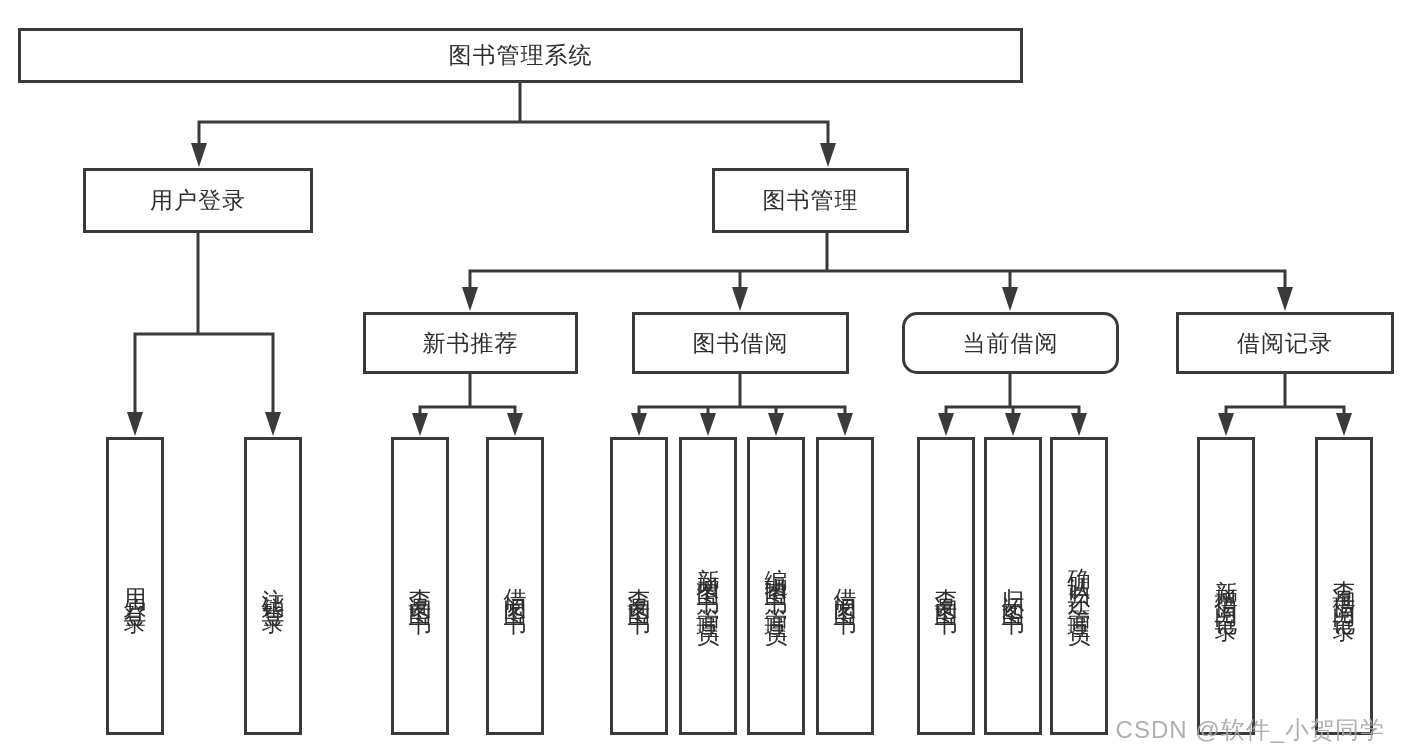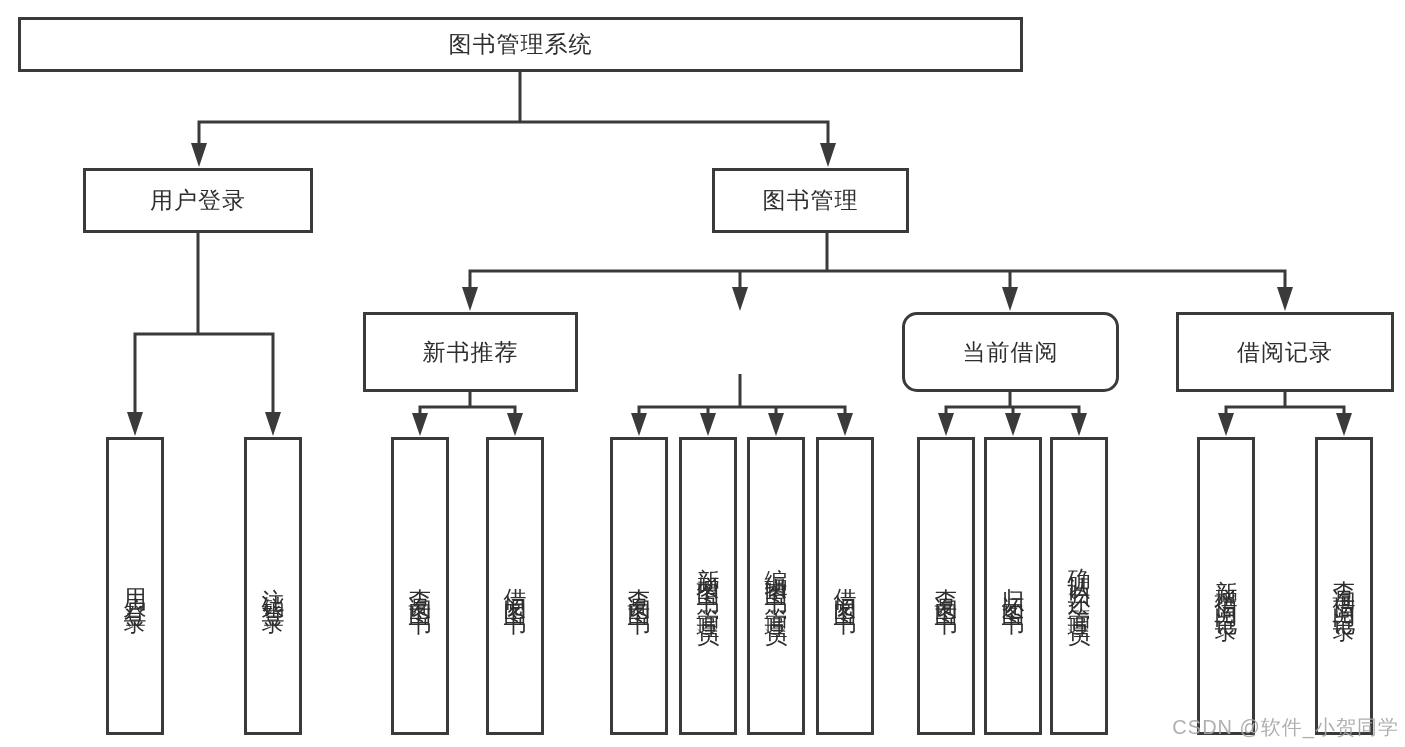--- a/index.html
+++ b/index.html
@@ -36,43 +36,43 @@
     text-align:center;
   }
   .node.leaf{
     writing-mode:vertical-rl;
     text-orientation:mixed;
     letter-spacing:8px;
     font-size:23px;
     line-height:1;
   }
   
-  .n-root{left:18px;top:17px;width:1005px;height:55px;}
+  .n-root{left:18px;top:28px;width:1005px;height:55px;}
   
   .n-userlogin{left:83px;top:168px;width:230px;height:65px;}
   .n-bookmgmt{left:712px;top:168px;width:197px;height:65px;}
   
-  .n-l3{top:312px;height:80px;}
+  .n-l3{top:312px;height:62px;}
   .n-newbook{left:363px;width:215px;}
   .n-borrowing{left:632px;width:217px;}
   .n-current{left:902px;width:217px;border-radius:15px;}
   .n-records{left:1176px;width:218px;}
   
   .leaf{top:437px;height:298px;width:58px;}
   .lf-1{left:106px;}  .lf-2{left:244px;}
   .lf-3{left:391px;}  .lf-4{left:486px;}
   .lf-5{left:610px;}  .lf-6{left:679px;}
   .lf-7{left:747px;}  .lf-8{left:816px;}
   .lf-9{left:917px;}  .lf-10{left:984px;}
   .lf-11{left:1050px;}
   .lf-12{left:1197px;} .lf-13{left:1315px;}
   .watermark{
     position:absolute;
-    right:6px;top:714px;
-    font-size:20px;
+    right:20px;top:714px;
+    font-size:24px;
     color:rgba(168,168,168,0.92);
     letter-spacing:1px;
     white-space:nowrap;
     z-index:5;
   }
 </style>
 </head>
 <body>
 
 <div id="stage">
@@ -126,20 +126,21 @@
       <polygon points="1336,413 1352,413 1344,436"></polygon>
     </g>
   </svg>
 
   <div class="node n-root">图书管理系统</div>
 
   <div class="node n-userlogin">用户登录</div>
   <div class="node n-bookmgmt">图书管理</div>
 
   <div class="node n-l3 n-newbook">新书推荐</div>
+  <div class="node n-l3 n-borrowing">图书借阅</div>
   <div class="node n-l3 n-current">当前借阅</div>
   <div class="node n-l3 n-records">借阅记录</div>
 
   <div class="node leaf lf-1">用户登录</div>
   <div class="node leaf lf-2">注销登录</div>
 
   <div class="node leaf lf-3">查询图书</div>
   <div class="node leaf lf-4">借阅图书</div>
 
   <div class="node leaf lf-5">查询图书</div>

